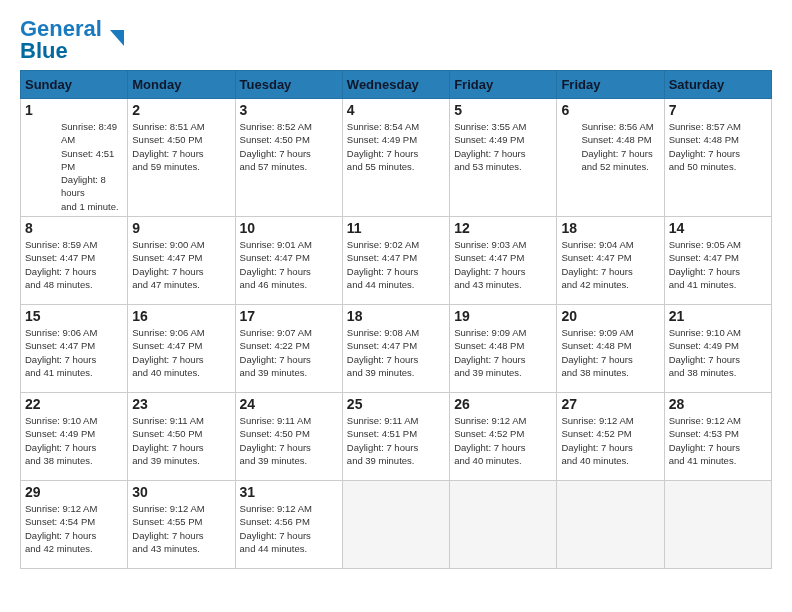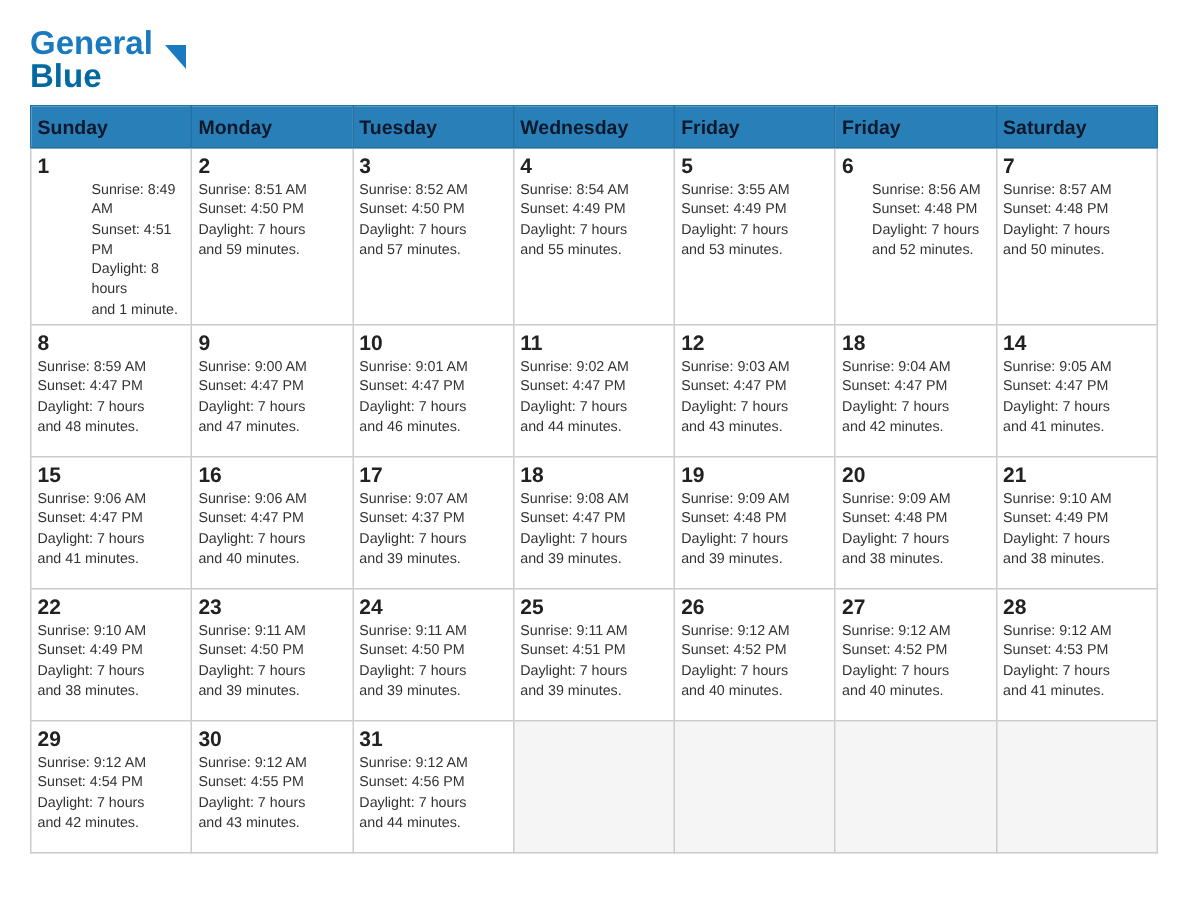--- a/index.html
+++ b/index.html
@@ -236,21 +236,21 @@
           <td>
             <span class="day-number">16</span>
             <div class="day-info" style="white-space: pre-line;">Sunrise: 9:06 AM
 Sunset: 4:47 PM
 Daylight: 7 hours
 and 40 minutes.</div>
           </td>
           <td>
             <span class="day-number">17</span>
             <div class="day-info" style="white-space: pre-line;">Sunrise: 9:07 AM
-Sunset: 4:37 PM
+Sunset: 4:22 PM
 Daylight: 7 hours
 and 39 minutes.</div>
           </td>
           <td>
             <span class="day-number">18</span>
             <div class="day-info" style="white-space: pre-line;">Sunrise: 9:08 AM
 Sunset: 4:47 PM
 Daylight: 7 hours
 and 39 minutes.</div>
           </td>

